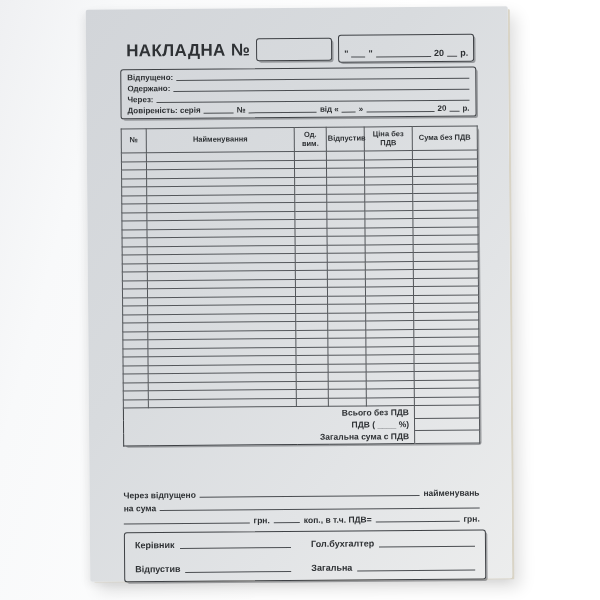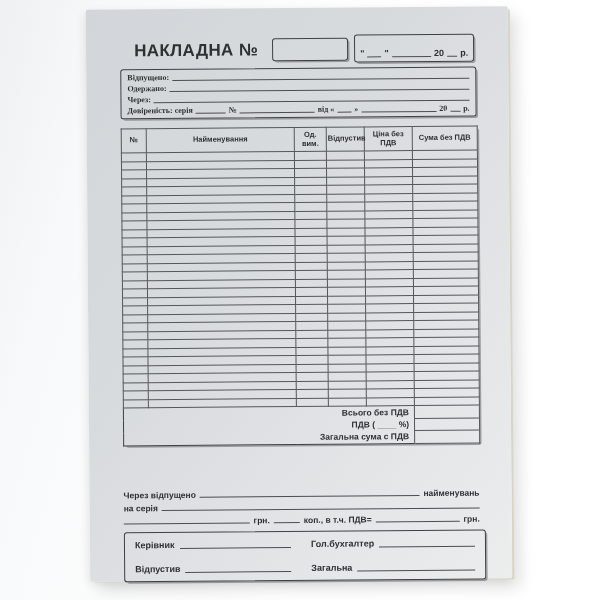--- a/index.html
+++ b/index.html
@@ -10,29 +10,29 @@
     background:linear-gradient(128deg,#d2d5d9 0%,#d8dbde 38%,#e2e4e6 70%,#eceded 100%);
     transform:rotate(-0.45deg);
     box-shadow:3px 2px 0 -1px #d9d4c6, 8px 9px 16px rgba(0,0,0,0.13), -3px 3px 9px rgba(0,0,0,0.06);
     color:#2e3134;}
   .bx{border:1.4px solid #3e4145;border-radius:3px;box-shadow:2px 2px 0 -0.6px rgba(85,88,92,0.5);}
   .bl{border-bottom:1px solid #4b4e52;height:0;margin-bottom:1px;display:inline-block;}
   .grow{flex:1;}
   .w10{width:10px}.w14{width:14px}.w26{width:26px}.w30{width:30px}
   
   .title-row{position:absolute;left:40px;top:29px;width:348px;height:24px;display:flex;align-items:center;gap:6px;}
-  .title{font-size:17px;font-weight:bold;letter-spacing:0.4px;white-space:nowrap;margin:8px;line-height:1;}
+  .title{font-size:17px;font-weight:bold;letter-spacing:0.4px;white-space:nowrap;margin:0;line-height:1;}
   .num-box{width:74px;height:21px;background:transparent;}
   .date-box{flex:1;height:21px;display:flex;align-items:flex-end;gap:3px;padding:2px 5px 3px 5px;
     font-size:9px;font-weight:600;line-height:1;}
   
   .info-box{position:absolute;left:34px;top:60px;width:342px;height:43px;padding:2px 6px 3px 6px;
     display:flex;flex-direction:column;justify-content:space-around;font-size:8px;font-weight:600;}
   .irow{display:flex;align-items:flex-end;gap:3px;line-height:1;height:10px;}
-  .irow .lbl{white-space:nowrap;font-family:Liberation Serif, serif;}
+  .irow .lbl{white-space:nowrap;}
   
   .items-table{position:absolute;left:34px;top:119px;width:356px;border-collapse:collapse;table-layout:fixed;
     border:1.4px solid #3e4145;border-radius:3px;box-shadow:2px 2px 0 -0.6px rgba(85,88,92,0.5);}
   .items-table th,.items-table td{border:1px solid #54575b;padding:0;}
   .items-table thead tr{height:24px;}
   .items-table th{font-size:7.5px;font-weight:600;line-height:1.15;text-align:center;vertical-align:middle;padding:1px;}
   .items-table tbody tr{height:8.5px;}
   .items-table tbody td{font-size:0;line-height:0;}
   .items-table tfoot tr{height:12.5px;}
   td.sum-label{border-top:none;border-bottom:none;border-left:none;text-align:right;
@@ -373,21 +373,21 @@
       </tfoot>
     </table>
 
     <div class="totals">
       <div class="trow">
         <span class="txt">Через відпущено</span>
         <span class="bl grow"></span>
         <span class="txt">найменувань</span>
       </div>
       <div class="trow">
-        <span class="txt">на серія</span>
+        <span class="txt">на сума</span>
         <span class="bl grow"></span>
       </div>
       <div class="trow">
         <span class="bl grow" style="flex:1.5"></span>
         <span class="txt">грн.</span>
         <span class="bl w26"></span>
         <span class="txt">коп., в т.ч. ПДВ=</span>
         <span class="bl grow"></span>
         <span class="txt">грн.</span>
       </div>

